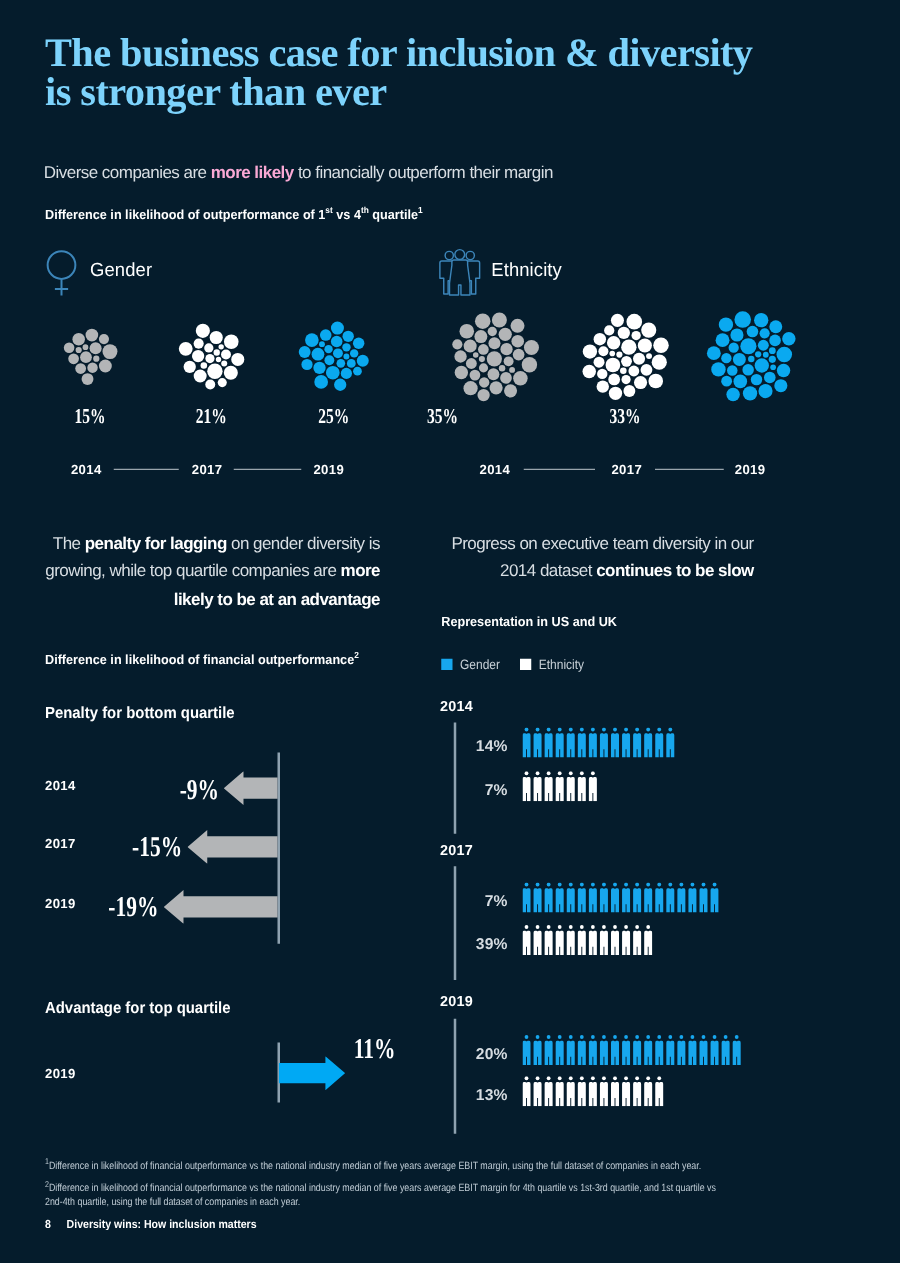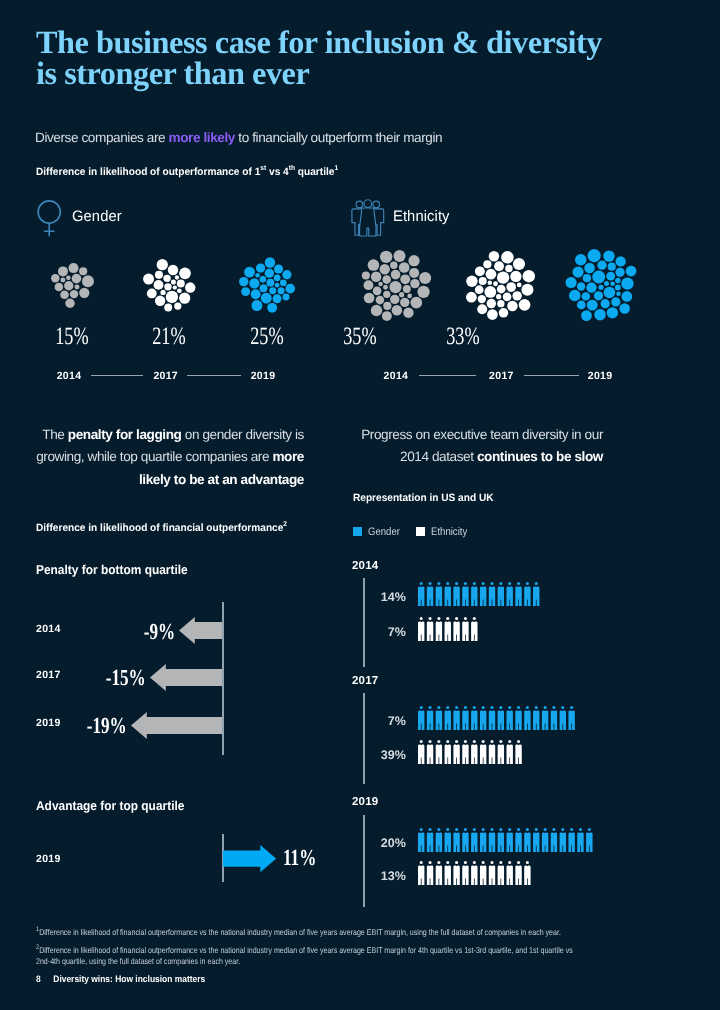--- a/index.html
+++ b/index.html
@@ -10,30 +10,30 @@
      position:relative;-webkit-font-smoothing:antialiased;
      text-rendering:geometricPrecision;}
 .page{position:absolute;left:0;top:0;width:720px;height:1010px;
       opacity:0.9999;}
 .abs{position:absolute;}
 
 
 #title{left:36px;top:27px;width:660px;font-family:"Liberation Serif",serif;
        font-size:32.3px;font-weight:700;line-height:30.9px;letter-spacing:-0.47px;color:#7dd3fc;}
 #intro{left:35px;top:129px;font-size:13.6px;line-height:18px;color:#d8dee3;letter-spacing:-0.42px;}
-#intro b{color:#8b5cf6;font-weight:700;}
+#intro b{color:#f9a8d4;font-weight:700;}
 #subhead1{left:35.5px;top:166px;font-size:10.6px;font-weight:700;color:#fff;letter-spacing:0px;
        white-space:nowrap;transform:scaleX(0.955);transform-origin:left top;}
 sup{font-size:0.66em;vertical-align:super;line-height:0;}
 
 
 .qchart{top:196px;}
 .qchart .qlabel{font-size:15.2px;font-weight:400;color:#fff;letter-spacing:0.1px;
                 white-space:nowrap;transform:scaleX(0.97);transform-origin:left top;}
-.qval{font-family:"Liberation Serif",serif;font-size:25px;font-weight:400;color:#fff;
+.qval{font-family:"Liberation Serif",serif;font-size:17px;font-weight:700;color:#fff;
       letter-spacing:0px;}
 .qval i{font-style:normal;display:inline-block;transform:scaleX(0.73);}
 .qyear{font-size:10.5px;font-weight:700;color:#fff;letter-spacing:0.3px;}
 .qrule{position:absolute;height:1.1px;background:#9aa5ad;}
 
 
 .lede{font-size:13.6px;line-height:22.5px;color:#d8dee3;letter-spacing:-0.42px;text-align:right;}
 .lede b{color:#fff;font-weight:700;}
 .psub{font-size:10.6px;font-weight:700;color:#fff;letter-spacing:0px;white-space:nowrap;
       transform:scaleX(0.955);transform-origin:left top;}
@@ -241,21 +241,21 @@
           <circle cx="42.08" cy="46.82" r="4.33"></circle>
           <circle cx="25.31" cy="41.98" r="5.88"></circle>
           <circle cx="63.80" cy="26.21" r="6.20"></circle>
           <circle cx="17.72" cy="30.96" r="4.00"></circle>
           <circle cx="33.65" cy="46.66" r="2.62"></circle>
           <circle cx="34.05" cy="16.27" r="4.93"></circle>
           <circle cx="14.22" cy="39.73" r="4.38"></circle>
           <circle cx="46.23" cy="37.04" r="4.84"></circle>
         </g>
       </svg>
-<div class="abs qval" style="left:440.3px;top:323px;width:120px;text-align:left"><i>33%</i></div>
+<div class="abs qval" style="left:440.3px;top:323px;width:120px;text-align:center"><i>33%</i></div>
 <div class="abs qyear" style="left:461.4px;top:370px;width:80px;text-align:center">2017</div>
 <svg class="abs" style="left:564.0px;top:248.0px" width="74.0" height="74.0" viewBox="0 0 74.00 74.00">
         <g fill="#0aa9f0">
           <circle cx="48.63" cy="35.79" r="2.33"></circle>
           <circle cx="48.40" cy="64.86" r="5.64"></circle>
           <circle cx="30.17" cy="7.62" r="6.62"></circle>
           <circle cx="17.30" cy="56.94" r="4.34"></circle>
           <circle cx="63.43" cy="35.64" r="6.22"></circle>
           <circle cx="37.02" cy="39.25" r="2.60"></circle>
           <circle cx="16.75" cy="11.71" r="5.73"></circle>
@@ -312,21 +312,21 @@
       <path d="M0,13.50 L15.80,0 L15.80,5.00 L91.77,5.00 L91.77,22.00 L15.80,22.00 L15.80,27.00 Z" fill="#b3b5b7"></path>
     </svg>
 <div class="abs baryear" style="left:36px;top:716.9px">2019</div>
 <div class="abs barval" style="left:38.5px;top:713.2px;width:88px;text-align:right"><i>-19%</i></div>
 <div class="psec" style="left:35.5px;top:798px">Advantage for top quartile</div>
 <div class="abs axisline" style="left:222.3px;top:834.4px;height:47.4px"></div>
 <svg class="abs" style="left:222.80px;top:845.30px" width="53.13" height="27.20" viewBox="0 0 53.13 27.20">
       <path d="M0,5.50 L37.33,5.50 L37.33,0 L53.13,13.60 L37.33,27.20 L37.33,21.70 L0,21.70 Z" fill="#00a9f4"></path>
     </svg>
 <div class="abs baryear" style="left:36px;top:853.3px">2019</div>
-<div class="abs barval lft" style="left:283.1px;top:845px"><i>11%</i></div>
+<div class="abs barval lft" style="left:283.1px;top:826px"><i>11%</i></div>
 <div class="abs lede" style="left:353px;top:423.6px;width:250px"><span>Progress on executive team diversity in our 2014 dataset </span><b>continues to be slow</b></div>
 <div class="abs psub" style="left:353px;top:492px">Representation in US and UK</div>
 <span class="sw" style="left:353.0px;top:527.2px;background:#17a7ee"></span>
 <span class="lgl" style="left:367.8px;top:527.0px">Gender</span>
 <span class="sw" style="left:415.8px;top:527.2px;background:#ffffff"></span>
 <span class="lgl" style="left:431.1px;top:527.0px">Ethnicity</span>
 <div class="abs gyear" style="left:352px;top:560.0px">2014</div>
 <div class="abs axisline" style="left:363.3px;top:577.5px;height:89.0px"></div>
 <svg class="abs" style="left:418.20px;top:582.10px" width="121.45" height="24.00" viewBox="0 0 121.45 24.00">
       <g fill="#17a7ee">

